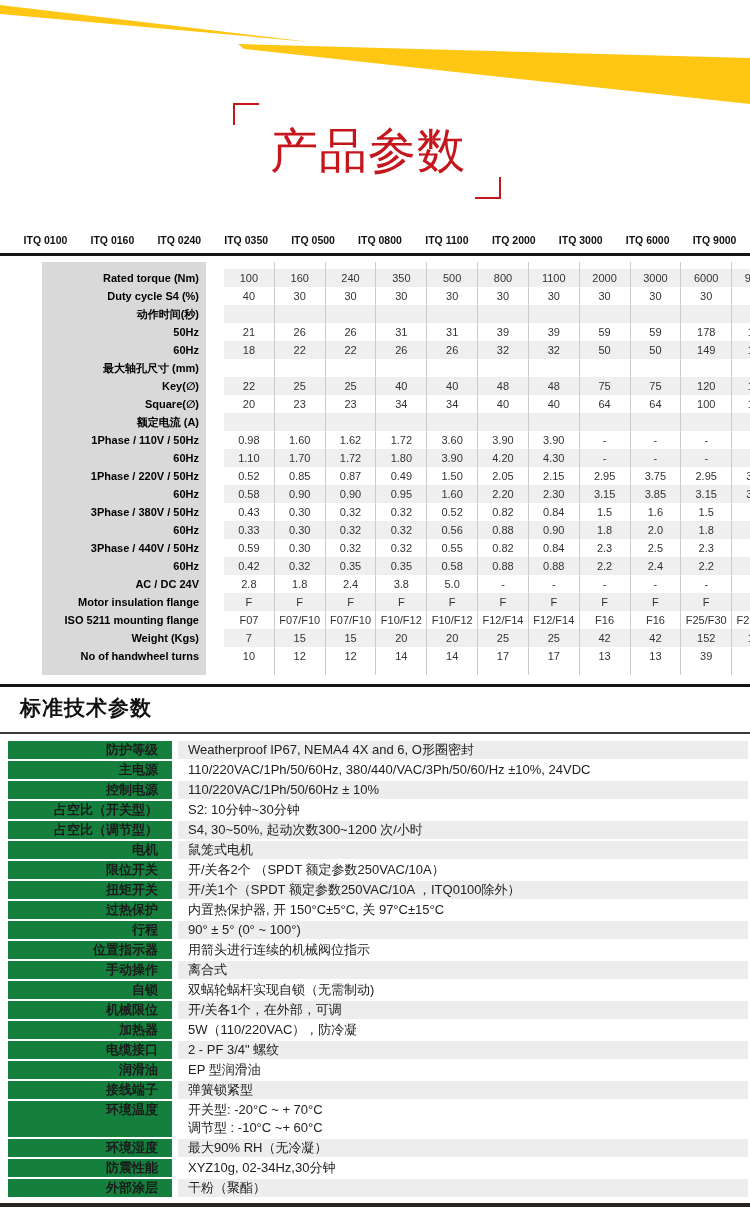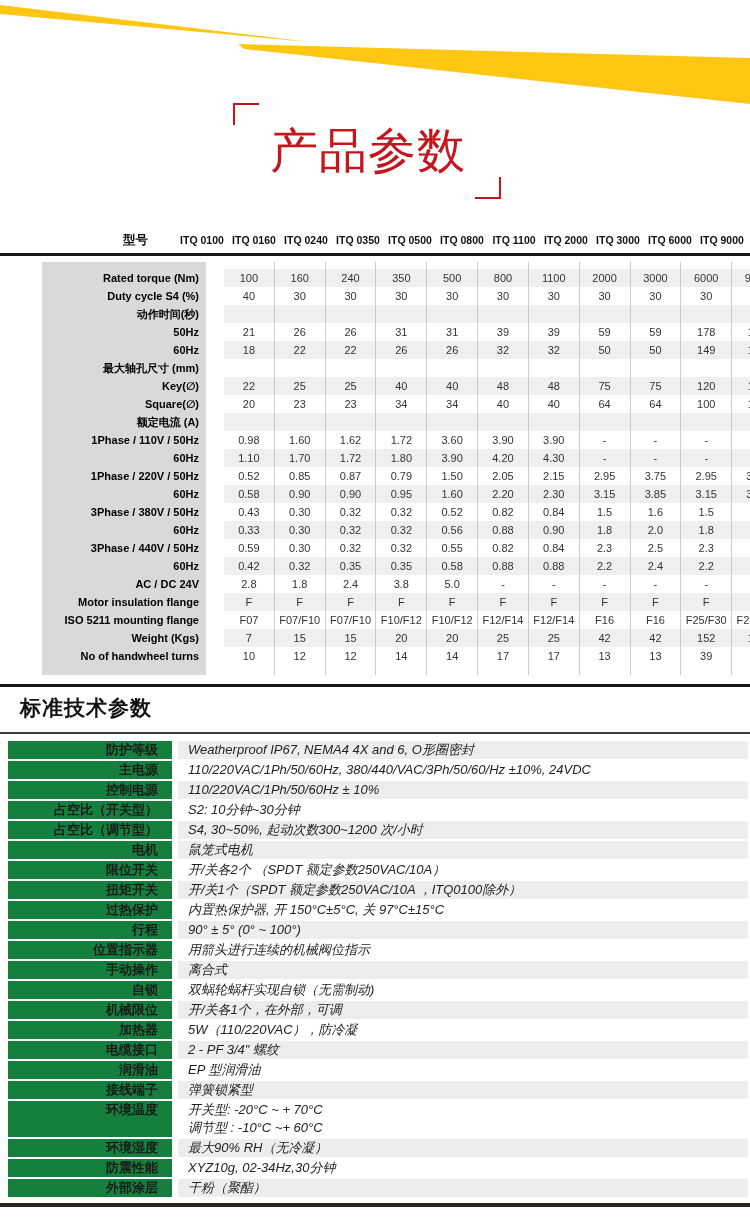--- a/index.html
+++ b/index.html
@@ -54,38 +54,37 @@
 
   
   .tech-table{position:absolute;left:8px;top:741px;width:740px;}
   .t2row{display:flex;border-bottom:2px solid #ffffff;}
   .t2label{width:164px;background:#15803d;box-sizing:border-box;text-align:right;
       padding-right:14px;font-weight:bold;font-size:13px;line-height:18px;color:#1a1a1a;
       white-space:nowrap;}
   .t2gap{width:6px;}
   .t2value{flex:1;padding-left:10px;box-sizing:border-box;font-size:13px;color:#222;}
   .t2value.shaded{background:#EDEDED;}
-  .t2line{line-height:18px;white-space:nowrap;font-style:italic;}
+  .t2line{line-height:18px;white-space:nowrap;}
 </style>
 </head>
 <body>
 
 <div class="deco">
   <div class="stripe stripe1"></div>
   <div class="stripe stripe2"></div>
 </div>
 
 <div class="title-wrap">
   <div class="bracket bracket-tl"></div>
   <div class="page-title">产品参数</div>
   <div class="bracket bracket-br"></div>
 </div>
 
 <div class="model-header">
-  <div class="mh-label">型号</div>
   <div class="mh-cells">
       <div class="mcell">ITQ 0100</div>
       <div class="mcell">ITQ 0160</div>
       <div class="mcell">ITQ 0240</div>
       <div class="mcell">ITQ 0350</div>
       <div class="mcell">ITQ 0500</div>
       <div class="mcell">ITQ 0800</div>
       <div class="mcell">ITQ 1100</div>
       <div class="mcell">ITQ 2000</div>
       <div class="mcell">ITQ 3000</div>
@@ -288,21 +287,21 @@
         <div class="t1cell">-</div>
         <div class="t1cell">-</div>
       </div>
     </div>
     <div class="t1row">
       <div class="t1label">1Phase / 220V / 50Hz</div>
       <div class="t1data">
         <div class="t1cell">0.52</div>
         <div class="t1cell">0.85</div>
         <div class="t1cell">0.87</div>
-        <div class="t1cell">0.79</div>
+        <div class="t1cell">0.49</div>
         <div class="t1cell">1.50</div>
         <div class="t1cell">2.05</div>
         <div class="t1cell">2.15</div>
         <div class="t1cell">2.95</div>
         <div class="t1cell">3.75</div>
         <div class="t1cell">2.95</div>
         <div class="t1cell">3.75</div>
       </div>
     </div>
     <div class="t1row">

